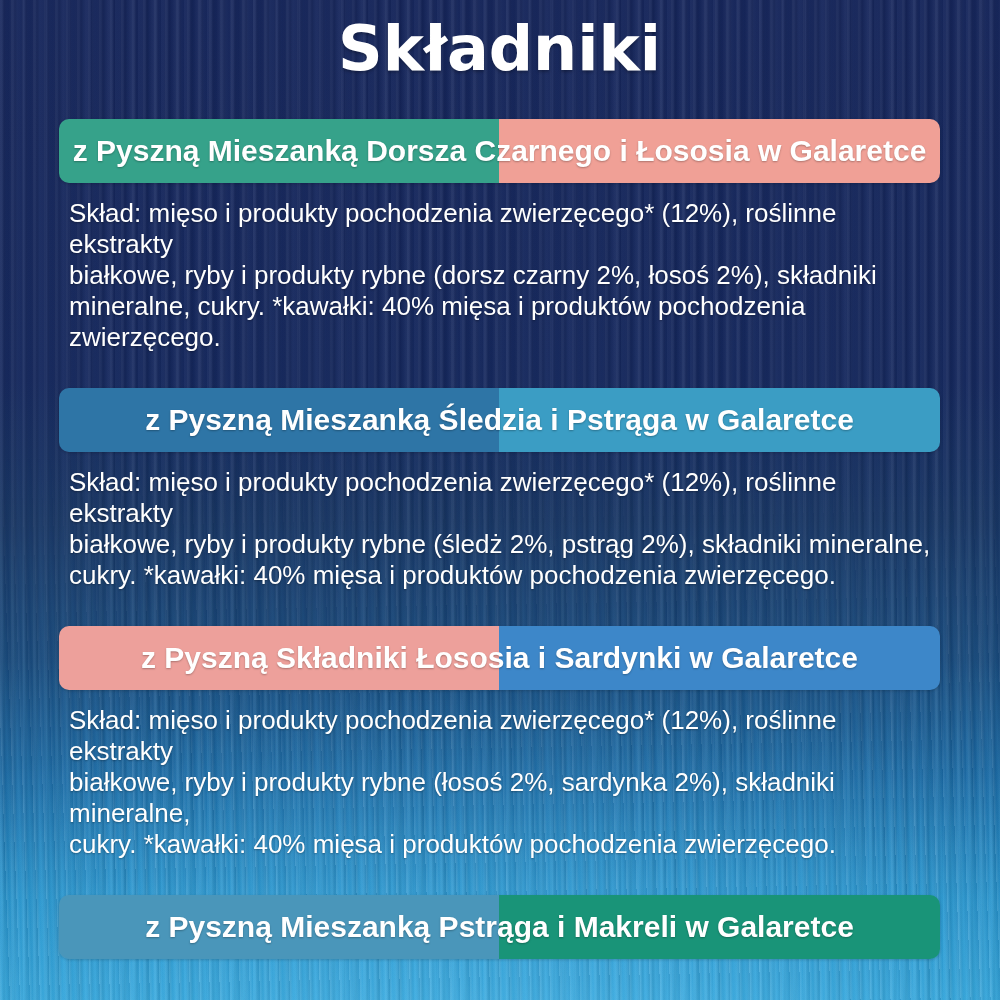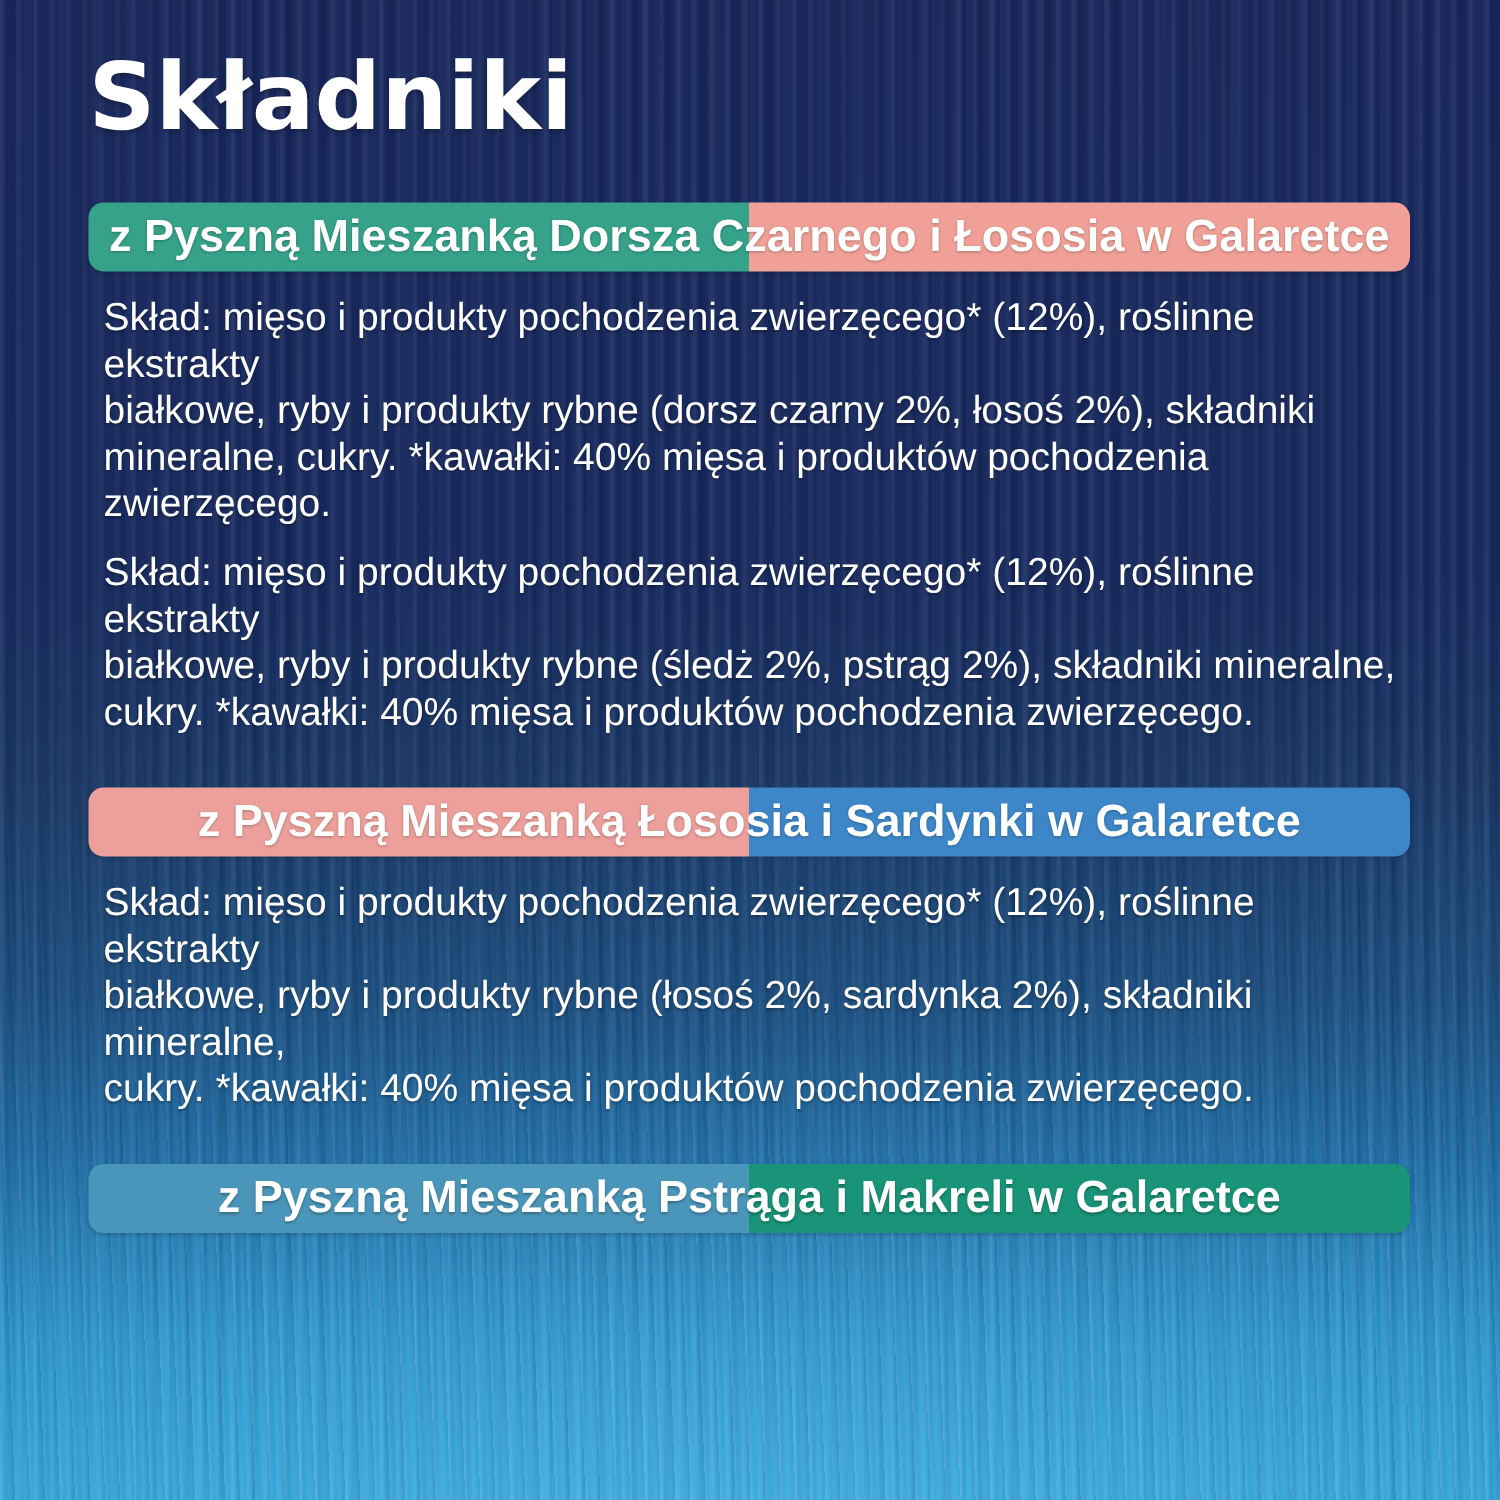--- a/index.html
+++ b/index.html
@@ -39,33 +39,34 @@
     -webkit-mask-image: linear-gradient(180deg, transparent 45%, #000 85%);
             mask-image: linear-gradient(180deg, transparent 45%, #000 85%);
   }
 
   .content {
     position: absolute; inset: 0;
     padding: 0 60px 0 59px;
     box-sizing: border-box;
   }
   .page-title {
-    margin-top: 30px;
+    margin-top: 14px;
     height: 70px;
     line-height: 70px;
+    text-align: center;
     font-family: "DejaVu Sans", sans-serif;
     font-size: 62px;
     font-weight: 800;
     letter-spacing: 0px;
     text-shadow: 0 2px 3px rgba(0,0,0,0.25);
   }
   .section { margin: 0; }
   .banner {
     margin-top: 35px;
-    height: 46px;
+    height: 64px;
     border-radius: 10px;
     display: flex;
     align-items: center;
     justify-content: center;
     font-size: 30px;
     font-weight: bold;
     white-space: nowrap;
     text-shadow: 0 1px 2px rgba(0,0,0,0.28);
     background: linear-gradient(90deg,
       var(--left-color) 0%, var(--left-color) 50%,
@@ -91,27 +92,28 @@
   <div class="page-title">Składniki</div>
 
   <div class="section">
     <div class="banner" style="--left-color: #36a28a; --right-color: #f0a096;">z Pyszną Mieszanką Dorsza Czarnego i Łososia w Galaretce</div>
     <div class="ingredients">Skład:  mięso i produkty pochodzenia zwierzęcego* (12%), roślinne ekstrakty
 białkowe, ryby i produkty rybne (dorsz czarny 2%, łosoś 2%), składniki
 mineralne, cukry. *kawałki: 40% mięsa i produktów pochodzenia zwierzęcego.</div>
   </div>
 
   <div class="section">
+    <div class="banner" style="--left-color: #2e75a6; --right-color: #3b9dc4;">z Pyszną Mieszanką Śledzia i Pstrąga w Galaretce</div>
     <div class="ingredients">Skład:  mięso i produkty pochodzenia zwierzęcego* (12%), roślinne ekstrakty
 białkowe, ryby i produkty rybne (śledż 2%, pstrąg 2%), składniki mineralne,
 cukry. *kawałki: 40% mięsa i produktów pochodzenia zwierzęcego.</div>
   </div>
 
   <div class="section">
-    <div class="banner" style="--left-color: #eda09b; --right-color: #3d87c9;">z Pyszną Mieszanką Łososia i Sardynki w Galaretce</div>
+    <div class="banner" style="--left-color: #eda09b; --right-color: #3d87c9;">z Pyszną Składniki Łososia i Sardynki w Galaretce</div>
     <div class="ingredients">Skład:   mięso i produkty pochodzenia zwierzęcego* (12%), roślinne ekstrakty
 białkowe, ryby i produkty rybne (łosoś 2%, sardynka 2%), składniki mineralne,
 cukry. *kawałki: 40% mięsa i produktów pochodzenia zwierzęcego.</div>
   </div>
 
   <div class="section">
     <div class="banner" style="--left-color: #4a96ba; --right-color: #199478;">z Pyszną Mieszanką Pstrąga i Makreli w Galaretce</div>
 
   </div>
 

